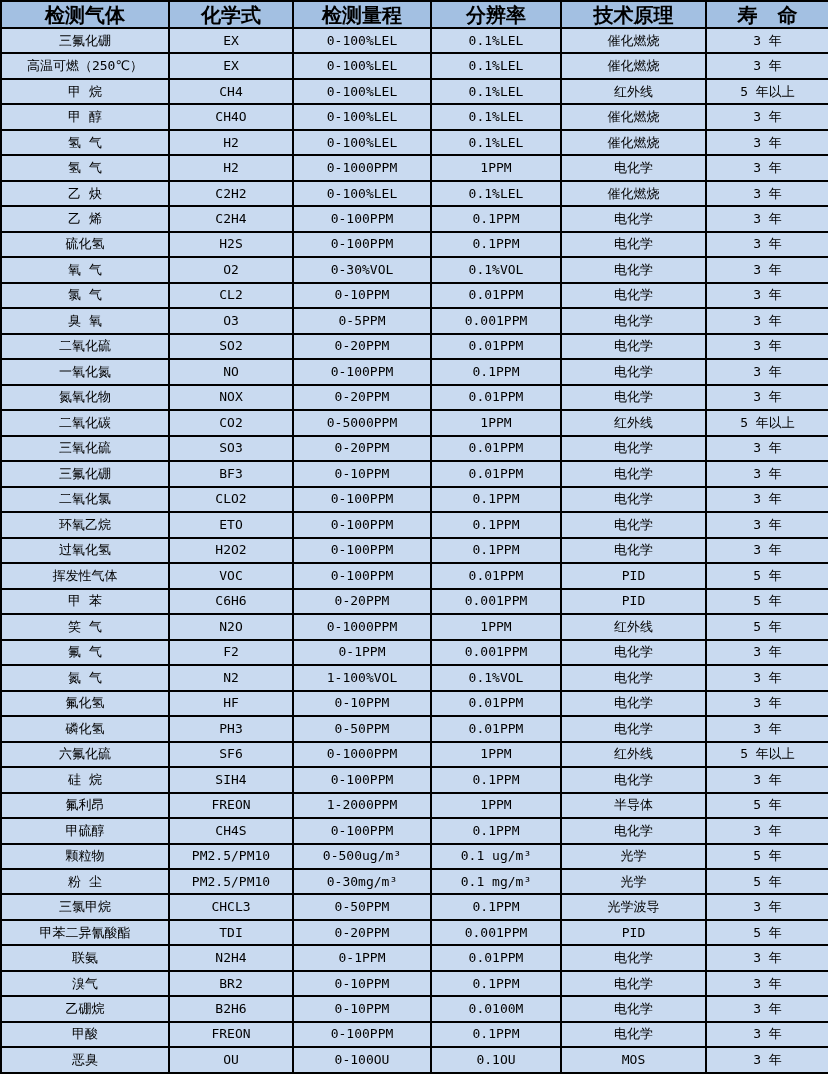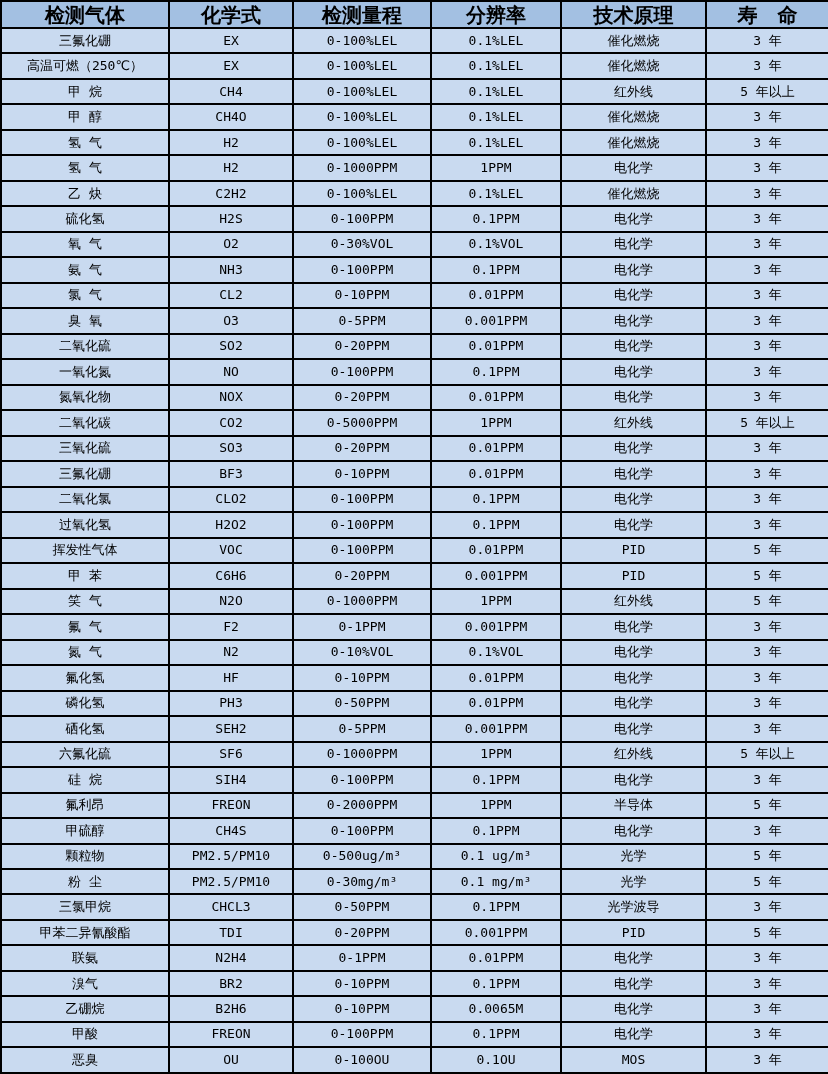--- a/index.html
+++ b/index.html
@@ -117,40 +117,40 @@
       </tr>
       <tr>
         <td>乙 炔</td>
         <td>C2H2</td>
         <td>0-100%LEL</td>
         <td>0.1%LEL</td>
         <td>催化燃烧</td>
         <td>3 年</td>
       </tr>
       <tr>
+        <td>乙 烯</td>
+        <td>C2H4</td>
+        <td>0-100PPM</td>
+        <td>0.1PPM</td>
+        <td>电化学</td>
+        <td>3 年</td>
+      </tr>
+      <tr>
         <td>硫化氢</td>
         <td>H2S</td>
         <td>0-100PPM</td>
         <td>0.1PPM</td>
         <td>电化学</td>
         <td>3 年</td>
       </tr>
       <tr>
         <td>氧 气</td>
         <td>O2</td>
         <td>0-30%VOL</td>
         <td>0.1%VOL</td>
-        <td>电化学</td>
-        <td>3 年</td>
-      </tr>
-      <tr>
-        <td>氨 气</td>
-        <td>NH3</td>
-        <td>0-100PPM</td>
-        <td>0.1PPM</td>
         <td>电化学</td>
         <td>3 年</td>
       </tr>
       <tr>
         <td>氯 气</td>
         <td>CL2</td>
         <td>0-10PPM</td>
         <td>0.01PPM</td>
         <td>电化学</td>
         <td>3 年</td>
@@ -213,20 +213,28 @@
       </tr>
       <tr>
         <td>二氧化氯</td>
         <td>CLO2</td>
         <td>0-100PPM</td>
         <td>0.1PPM</td>
         <td>电化学</td>
         <td>3 年</td>
       </tr>
       <tr>
+        <td>环氧乙烷</td>
+        <td>ETO</td>
+        <td>0-100PPM</td>
+        <td>0.1PPM</td>
+        <td>电化学</td>
+        <td>3 年</td>
+      </tr>
+      <tr>
         <td>过氧化氢</td>
         <td>H2O2</td>
         <td>0-100PPM</td>
         <td>0.1PPM</td>
         <td>电化学</td>
         <td>3 年</td>
       </tr>
       <tr>
         <td>挥发性气体</td>
         <td>VOC</td>
@@ -255,46 +263,38 @@
         <td>氟 气</td>
         <td>F2</td>
         <td>0-1PPM</td>
         <td>0.001PPM</td>
         <td>电化学</td>
         <td>3 年</td>
       </tr>
       <tr>
         <td>氮 气</td>
         <td>N2</td>
-        <td>0-10%VOL</td>
+        <td>1-100%VOL</td>
         <td>0.1%VOL</td>
         <td>电化学</td>
         <td>3 年</td>
       </tr>
       <tr>
         <td>氟化氢</td>
         <td>HF</td>
         <td>0-10PPM</td>
         <td>0.01PPM</td>
         <td>电化学</td>
         <td>3 年</td>
       </tr>
       <tr>
         <td>磷化氢</td>
         <td>PH3</td>
         <td>0-50PPM</td>
         <td>0.01PPM</td>
-        <td>电化学</td>
-        <td>3 年</td>
-      </tr>
-      <tr>
-        <td>硒化氢</td>
-        <td>SEH2</td>
-        <td>0-5PPM</td>
-        <td>0.001PPM</td>
         <td>电化学</td>
         <td>3 年</td>
       </tr>
       <tr>
         <td>六氟化硫</td>
         <td>SF6</td>
         <td>0-1000PPM</td>
         <td>1PPM</td>
         <td>红外线</td>
         <td>5 年以上</td>
@@ -303,21 +303,21 @@
         <td>硅 烷</td>
         <td>SIH4</td>
         <td>0-100PPM</td>
         <td>0.1PPM</td>
         <td>电化学</td>
         <td>3 年</td>
       </tr>
       <tr>
         <td>氟利昂</td>
         <td>FREON</td>
-        <td>0-2000PPM</td>
+        <td>1-2000PPM</td>
         <td>1PPM</td>
         <td>半导体</td>
         <td>5 年</td>
       </tr>
       <tr>
         <td>甲硫醇</td>
         <td>CH4S</td>
         <td>0-100PPM</td>
         <td>0.1PPM</td>
         <td>电化学</td>
@@ -368,21 +368,21 @@
         <td>BR2</td>
         <td>0-10PPM</td>
         <td>0.1PPM</td>
         <td>电化学</td>
         <td>3 年</td>
       </tr>
       <tr>
         <td>乙硼烷</td>
         <td>B2H6</td>
         <td>0-10PPM</td>
-        <td>0.0065M</td>
+        <td>0.0100M</td>
         <td>电化学</td>
         <td>3 年</td>
       </tr>
       <tr>
         <td>甲酸</td>
         <td>FREON</td>
         <td>0-100PPM</td>
         <td>0.1PPM</td>
         <td>电化学</td>
         <td>3 年</td>

